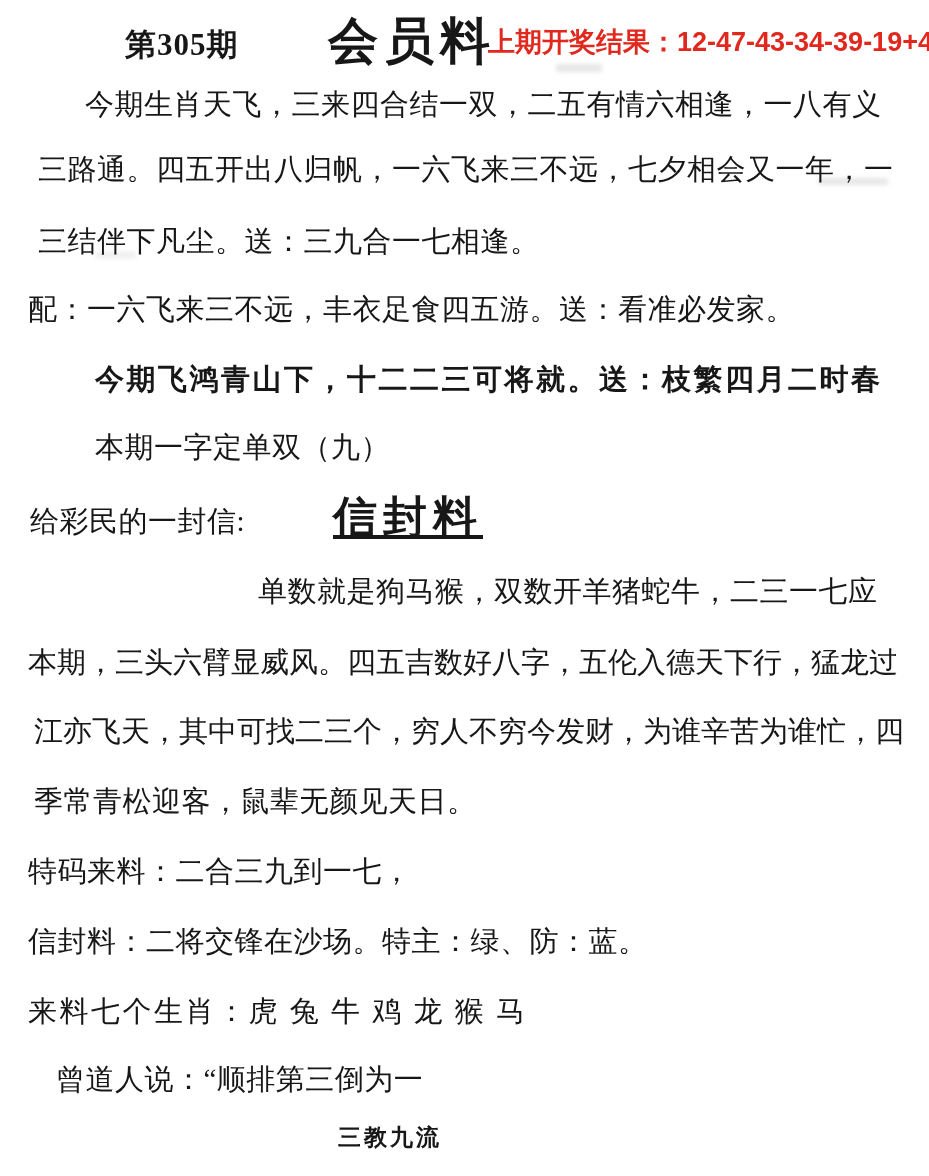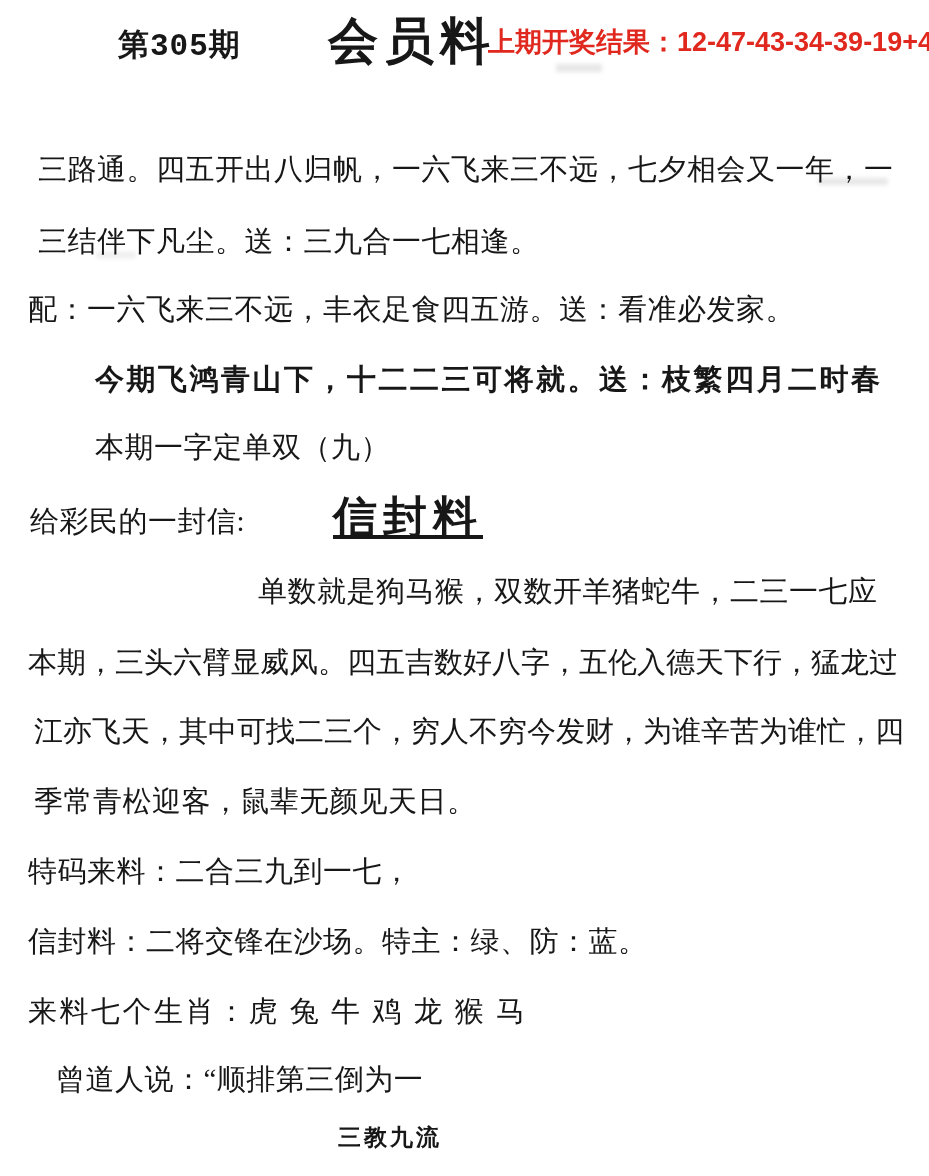--- a/index.html
+++ b/index.html
@@ -7,23 +7,23 @@
     position: relative;
     width: 929px;
     height: 1176px;
     background: #ffffff;
     overflow: hidden;
     font-family: "Liberation Serif", "DejaVu Serif", serif;
     color: #171717;
   }
   
   .issue {
-    position: absolute; left: 118px; top: 24px;
+    position: absolute; left: 125px; top: 24px;
     font-size: 31px; font-weight: bold; letter-spacing: 1px;
-    font-family: Liberation Mono, monospace;
+    font-family: Liberation Serif, serif;
     text-align: center;
   }
   .main-title {
     position: absolute; left: 328px; top: 8px;
     font-size: 50px; font-weight: bold; letter-spacing: 6px;
   }
   .last-draw {
     position: absolute; left: 488px; top: 24px;
     font-size: 27px; font-weight: bold; color: #e0281e;
     font-family: "Liberation Sans", "DejaVu Sans", sans-serif;
@@ -64,20 +64,21 @@
   <div class="artifact a1"></div>
   <div class="artifact a2"></div>
   <div class="artifact a3"></div>
 
   <div class="issue">第305期</div>
   <div class="main-title">会员料</div>
   <div class="last-draw">
     <span>上期开奖结果：</span><span>12-47-43-34-39-19+48</span>
   </div>
 
+  <div class="line" style="left:85px; top:85px;">今期生肖天飞，三来四合结一双，二五有情六相逢，一八有义</div>
   <div class="line" style="left:38px; top:150px;">三路通。四五开出八归帆，一六飞来三不远，七夕相会又一年，一</div>
   <div class="line" style="left:38px; top:222px;">三结伴下凡尘。送：三九合一七相逢。</div>
   <div class="line" style="left:28px; top:290px;">配：一六飞来三不远，丰衣足食四五游。送：看准必发家。</div>
   <div class="line spread" style="left:95px; top:360px;font-weight:bold;">今期飞鸿青山下，十二二三可将就。送：枝繁四月二时春</div>
   <div class="line" style="left:95px; top:428px;">本期一字定单双（九）</div>
 
   <div class="line" style="left:30px; top:502px;">给彩民的一封信:</div>
   <div class="envelope-title">信封料</div>
   <div class="line" style="left:258px; top:572px;">单数就是狗马猴，双数开羊猪蛇牛，二三一七应</div>
   <div class="line tight" style="left:28px; top:643px;">本期，三头六臂显威风。四五吉数好八字，五伦入德天下行，猛龙过</div>

